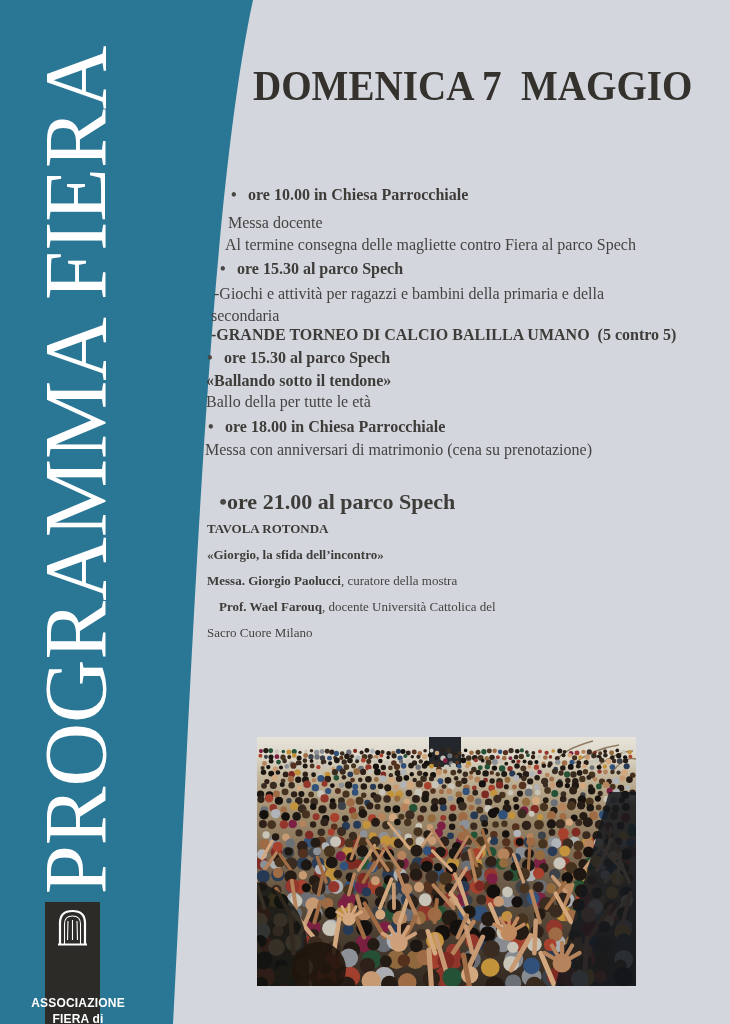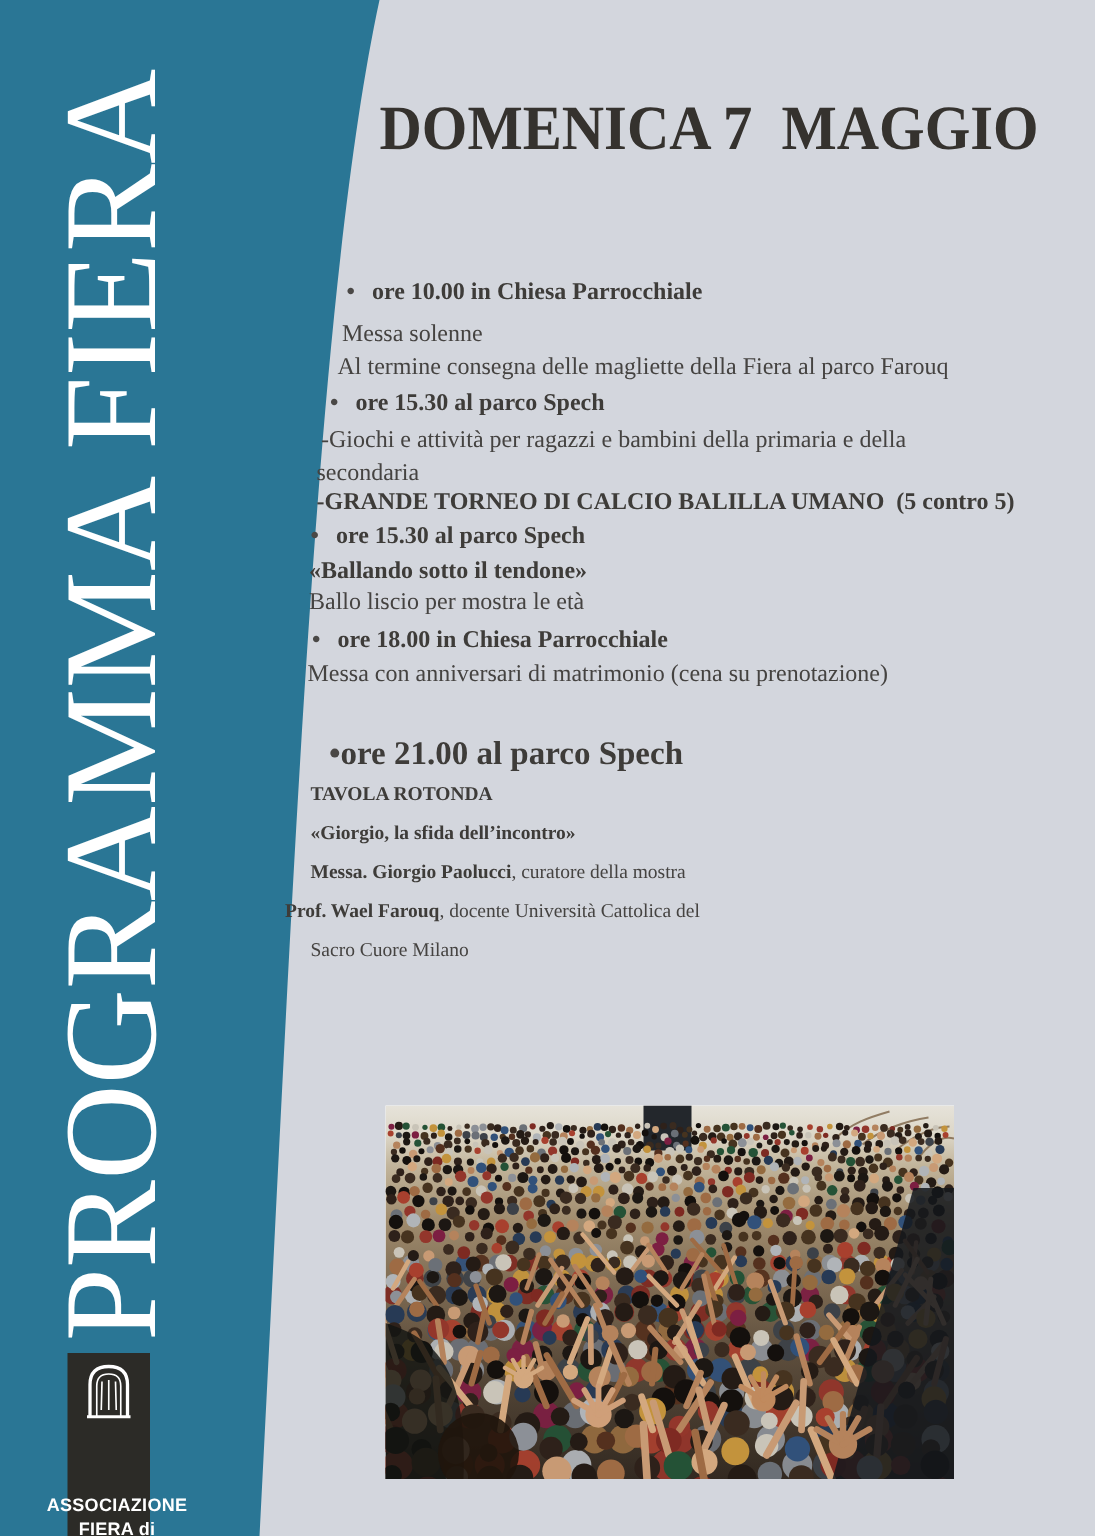--- a/index.html
+++ b/index.html
@@ -51,37 +51,37 @@
 
 <svg id="teal-shape" viewBox="0 0 730 1024" xmlns="http://www.w3.org/2000/svg">
   <path d="M0,0 H253 C210,200 195,600 173,1024 H0 Z" fill="#2a7695"></path>
 </svg>
 
 <div class="vertical-title">PROGRAMMA FIERA</div>
 
 <div class="day-title">DOMENICA 7  MAGGIO</div>
 
 <div class="line b" style="top:186px;left:231px"><span class="dot">•</span><span>ore 10.00 in Chiesa Parrocchiale</span></div>
-<div class="line" style="top:214px;left:228px">Messa solenne</div>
-<div class="line" style="top:236px;left:225px">Al termine consegna delle magliette della Fiera al parco Farouq</div>
+<div class="line" style="top:214px;left:228px">Messa docente</div>
+<div class="line" style="top:236px;left:225px">Al termine consegna delle magliette contro Fiera al parco Spech</div>
 <div class="line b" style="top:260px;left:220px"><span class="dot">•</span><span>ore 15.30 al parco Spech</span></div>
 <div class="line" style="top:285px;left:214px">-Giochi e attività per ragazzi e bambini della primaria e della</div>
 <div class="line" style="top:307px;left:211px">secondaria</div>
 <div class="line b" style="top:326px;left:211px">-GRANDE TORNEO DI CALCIO BALILLA UMANO  (5 contro 5)</div>
 <div class="line b" style="top:349px;left:207px"><span class="dot">•</span><span>ore 15.30 al parco Spech</span></div>
 <div class="line b" style="top:372px;left:206px">«Ballando sotto il tendone»</div>
-<div class="line" style="top:393px;left:206px">Ballo liscio per mostra le età</div>
+<div class="line" style="top:393px;left:206px">Ballo della per tutte le età</div>
 <div class="line b" style="top:418px;left:208px"><span class="dot">•</span><span>ore 18.00 in Chiesa Parrocchiale</span></div>
 <div class="line" style="top:441px;left:205px">Messa con anniversari di matrimonio (cena su prenotazione)</div>
 
 <div class="line b big" style="top:489px;left:210px"><span class="dot">•</span><span>ore 21.00 al parco Spech</span></div>
 <div class="line b sec" style="top:521px;left:207px">TAVOLA ROTONDA</div>
 <div class="line b sec" style="top:547px;left:207px">«Giorgio, la sfida dell’incontro»</div>
 <div class="line sec" style="top:573px;left:207px"><span class="b">Messa. Giorgio Paolucci</span><span>, curatore della mostra</span></div>
-<div class="line sec" style="top:599px;left:190px"><span class="b">Prof. Wael Farouq</span><span>, docente Università Cattolica del</span></div>
+<div class="line sec" style="top:599px;left:219px"><span class="b">Prof. Wael Farouq</span><span>, docente Università Cattolica del</span></div>
 <div class="line sec" style="top:625px;left:207px">Sacro Cuore Milano</div>
 
 <div class="photo">
   <svg width="379" height="249" viewBox="0 0 379 249" xmlns="http://www.w3.org/2000/svg">
     <defs>
       <linearGradient id="pgbg" x1="0" y1="0" x2="0" y2="1">
         <stop offset="0" stop-color="#e6e3da"></stop>
         <stop offset=".08" stop-color="#dcd6c7"></stop>
         <stop offset=".16" stop-color="#c2b59b"></stop>
         <stop offset=".30" stop-color="#a18d6f"></stop>

